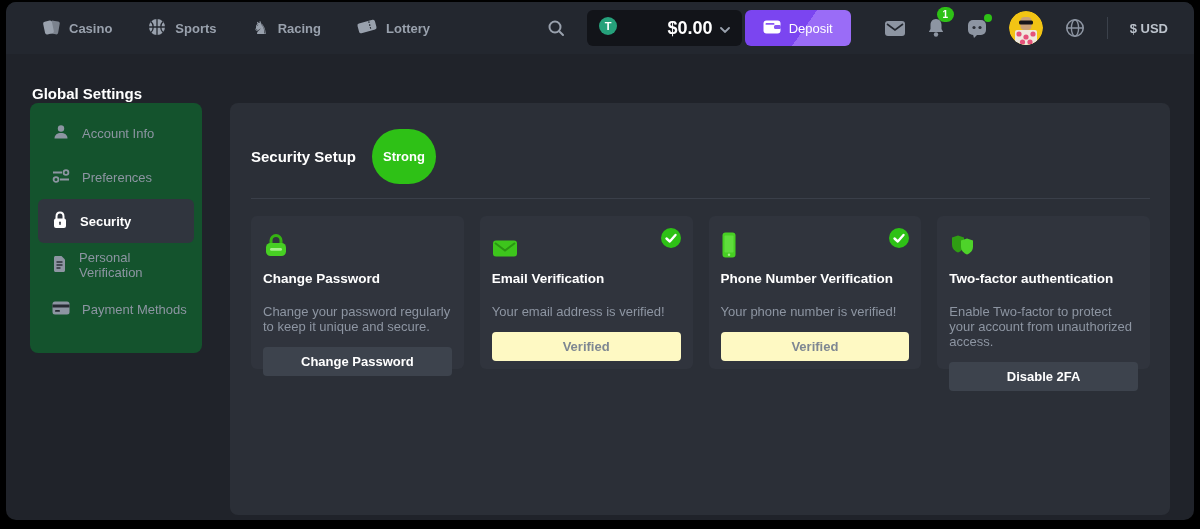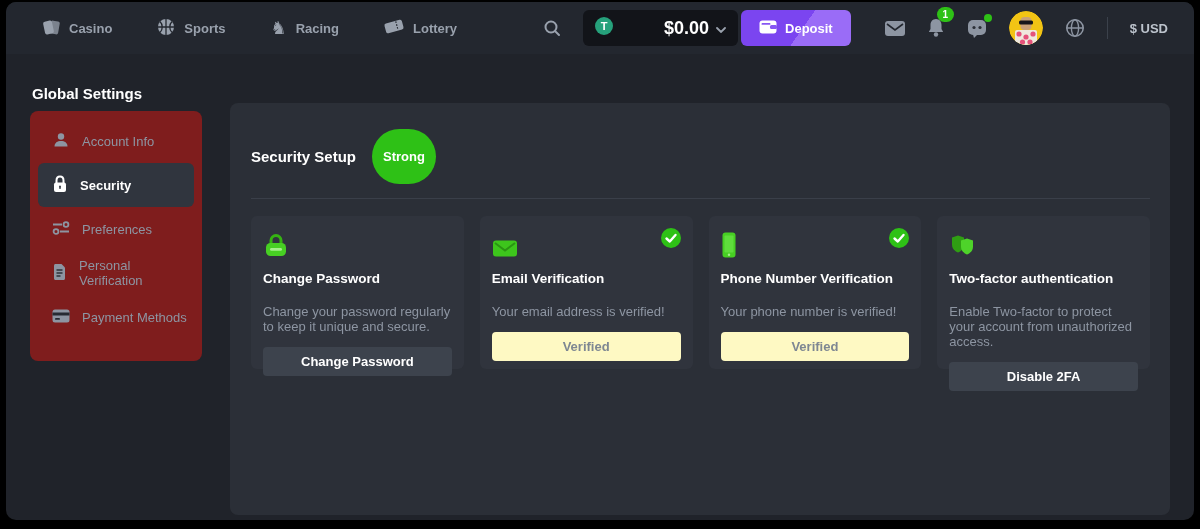--- a/index.html
+++ b/index.html
@@ -4,53 +4,53 @@
 <style>
   * { margin:0; padding:0; box-sizing:border-box; }
   html,body { width:1200px; height:529px; background:#000; overflow:hidden;
               font-family:"Liberation Sans", sans-serif; }
   .app { position:absolute; left:6px; right:6px; top:2px; bottom:9px;
          background:#20232a; border-radius:10px; overflow:hidden; }
 
   
   .topbar { height:52px; background:#23272f; display:flex; align-items:center;
             padding:0 26px 0 36px; }
-  .tb-nav { display:flex; align-items:center; gap:45px; }
+  .tb-nav { display:flex; align-items:center; gap:36px; }
   .tb-nav-item { display:flex; align-items:center; gap:9px; color:#99a1ad;
                  font-size:13px; font-weight:600; cursor:pointer; }
   .horse-glyph { font-family:"DejaVu Sans", sans-serif; font-size:18px; line-height:18px;
                  color:#99a1ad; }
   .tb-right { display:flex; align-items:center; margin-left:auto; gap:22px; }
   .wallet-group { display:flex; align-items:center; gap:3px; margin-right:12px; }
   .balance-pill { display:flex; align-items:center; gap:7px; background:#121419;
                   border-radius:6px; height:36px; padding:0 12px; cursor:pointer; }
   .balance-amount { color:#fff; font-size:18px; font-weight:bold;margin-left:44px; }
   .deposit-btn { display:flex; align-items:center; gap:8px; height:36px; padding:0 18px;
                  border:none; border-radius:6px; cursor:pointer;
                  background:linear-gradient(125deg,#7b45f0 55%,#9a6cf7 55%);
-                 color:#fff; font-size:13px; font-weight:bold;
+                 color:#fff; font-size:13px; font-weight:normal;
                  font-family:"Liberation Sans", sans-serif; }
   .icon-btn { position:relative; display:flex; align-items:center; cursor:pointer; }
   .notif-badge { position:absolute; top:-11px; right:-9px; background:#2ec116; color:#fff;
                  font-size:10px; font-weight:bold; min-width:17px; height:15px;
                  border-radius:8px; display:flex; align-items:center; justify-content:center;
                  padding:0 4px; }
   .online-dot { position:absolute; top:-4px; right:-5px; width:8px; height:8px;
                 border-radius:50%; background:#2ec116; }
   .avatar { width:34px; height:34px; border-radius:50%; overflow:hidden; cursor:pointer; }
   .tb-divider { width:1px; height:22px; background:#3b414b; }
   .currency-label { color:#bcc3cc; font-size:13px; font-weight:600; cursor:pointer; }
 
   
   .page-title { position:absolute; left:26px; top:83px; color:#fff; font-size:15px;
                 font-weight:bold; }
 
   
-  .sidebar { position:absolute; left:24px; top:109px; width:172px;
-             background:#7f1d1d; border-radius:8px; padding:8px 8px 22px 8px; }
+  .sidebar { position:absolute; left:24px; top:101px; width:172px;
+             background:#14532d; border-radius:8px; padding:8px 8px 22px 8px; }
   .sb-item { display:flex; align-items:center; gap:12px; height:44px; padding-left:14px;
              color:#8d95a2; font-size:13px; border-radius:6px; cursor:pointer; }
   .sb-item.active { background:#30353e; color:#fff; font-weight:bold; }
 
   
   .main-panel { position:absolute; left:224px; top:101px; width:940px; height:412px;
                 background:#2b2f37; border-radius:8px; }
   .mp-header { display:flex; align-items:center; gap:16px; margin:26px 20px 0 21px; }
   .mp-title { color:#fff; font-size:15px; font-weight:bold; }
   .strength-badge { background:#2ec116; color:#fff; font-size:13px; font-weight:bold;
@@ -212,40 +212,40 @@
   <div class="sidebar">
     <div class="sb-item">
       <span>
         <svg width="18" height="18" viewBox="0 0 18 18">
             <circle cx="9" cy="5.5" r="3.2" fill="#8d95a2"></circle>
             <path d="M2.5 15.5 C2.5 11.8 5.4 10 9 10 C12.6 10 15.5 11.8 15.5 15.5 Z" fill="#8d95a2"></path>
           </svg>
       </span>
       <span>Account Info</span>
     </div>
-    <div class="sb-item active">
-      <span>
-        <svg width="16" height="18" viewBox="0 0 16 18">
-            <path d="M4.5 8 L4.5 5.5 C4.5 3 6 1.5 8 1.5 C10 1.5 11.5 3 11.5 5.5 L11.5 8" fill="none" stroke="#fff" stroke-width="2"></path>
-            <rect x="2" y="7.5" width="12" height="9.5" rx="2" fill="#fff"></rect>
-            <rect x="7.2" y="10.5" width="1.6" height="3.5" rx="0.8" fill="#30353e"></rect>
-          </svg>
-      </span>
-      <span>Security</span>
-    </div>
     <div class="sb-item">
       <span>
         <svg width="18" height="16" viewBox="0 0 18 16">
             <line x1="1" y1="4.5" x2="10" y2="4.5" stroke="#8d95a2" stroke-width="2"></line>
             <circle cx="14" cy="4.5" r="2.4" fill="none" stroke="#8d95a2" stroke-width="1.8"></circle>
             <line x1="8" y1="11.5" x2="17" y2="11.5" stroke="#8d95a2" stroke-width="2"></line>
             <circle cx="4" cy="11.5" r="2.4" fill="none" stroke="#8d95a2" stroke-width="1.8"></circle>
           </svg>
       </span>
       <span>Preferences</span>
+    </div>
+    <div class="sb-item active">
+      <span>
+        <svg width="16" height="18" viewBox="0 0 16 18">
+            <path d="M4.5 8 L4.5 5.5 C4.5 3 6 1.5 8 1.5 C10 1.5 11.5 3 11.5 5.5 L11.5 8" fill="none" stroke="#fff" stroke-width="2"></path>
+            <rect x="2" y="7.5" width="12" height="9.5" rx="2" fill="#fff"></rect>
+            <rect x="7.2" y="10.5" width="1.6" height="3.5" rx="0.8" fill="#30353e"></rect>
+          </svg>
+      </span>
+      <span>Security</span>
     </div>
     <div class="sb-item">
       <span>
         <svg width="15" height="18" viewBox="0 0 15 18">
             <path d="M2 2.5 C2 1.7 2.7 1 3.5 1 L9.5 1 L13 4.5 L13 15.5 C13 16.3 12.3 17 11.5 17 L3.5 17 C2.7 17 2 16.3 2 15.5 Z" fill="#8d95a2"></path>
             <line x1="4.5" y1="7" x2="10.5" y2="7" stroke="#262a32" stroke-width="1.4"></line>
             <line x1="4.5" y1="10" x2="10.5" y2="10" stroke="#262a32" stroke-width="1.4"></line>
             <line x1="4.5" y1="13" x2="8.5" y2="13" stroke="#262a32" stroke-width="1.4"></line>
           </svg>
       </span>

